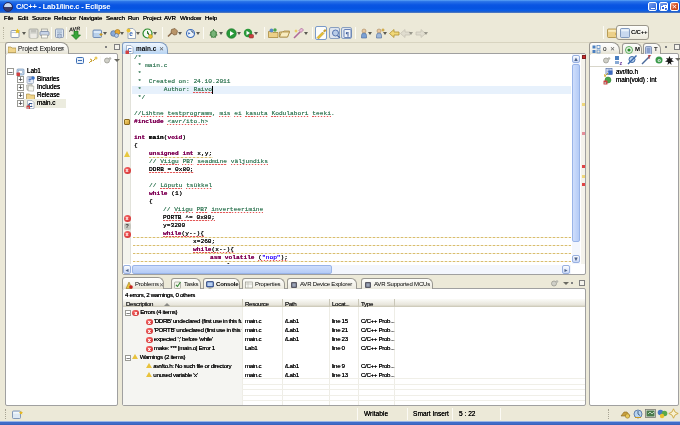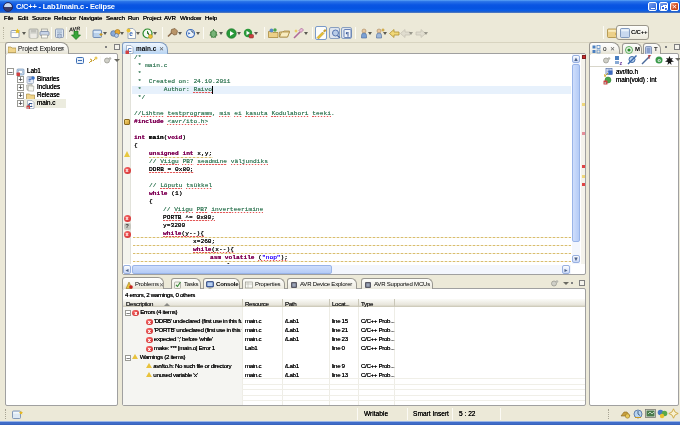--- a/index.html
+++ b/index.html
@@ -67,21 +67,21 @@
 .exp{display:inline-block;width:7px;height:7px;border:1px solid #9a9a94;background:#fff;font-size:7px;line-height:5px;text-align:center;color:#444}
 </style></head>
 <body>
 
 <div id="title" class="abs">
   <svg class="abs" style="left:3px;top:2px" width="10" height="10" viewBox="0 0 10 10">
       <circle cx="5" cy="5" r="4.5" fill="#3a3a66"></circle>
       <path d="M1 5a4 4 0 0 1 8 0z" fill="#c8d8f0"></path>
       <circle cx="5" cy="5" r="4.5" fill="none" stroke="#202050" stroke-width=".8"></circle>
     </svg>
-  <div class="txt abs">C/C++ - Lab1/main.c - Eclipse</div>
+  <div class="txt abs">C/C++ - Lab1/line.c - Eclipse</div>
   <div class="tbtn tmin abs" style="left:648px">
       <div style="position:absolute;left:1.5px;bottom:1px;width:4px;height:1.5px;background:#fff"></div>
     </div>
   <div class="tbtn tmax abs" style="left:659px">
       <div style="position:absolute;left:2.5px;top:1.5px;width:4px;height:3.5px;border:1px solid #fff"></div>
       <div style="position:absolute;left:1px;top:3px;width:4px;height:3.5px;border:1px solid #fff;background:#2a5fd7"></div>
     </div>
   <div class="tbtn tclose abs" style="left:670px;font-size:6.5px;line-height:8.5px">✕</div>
 </div>
 

